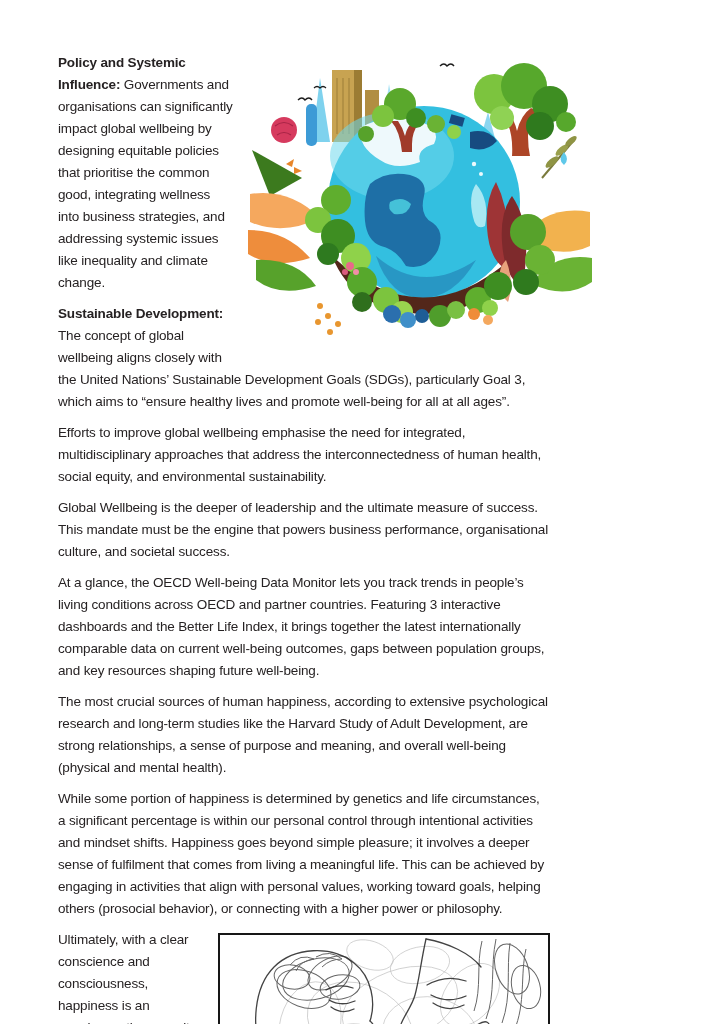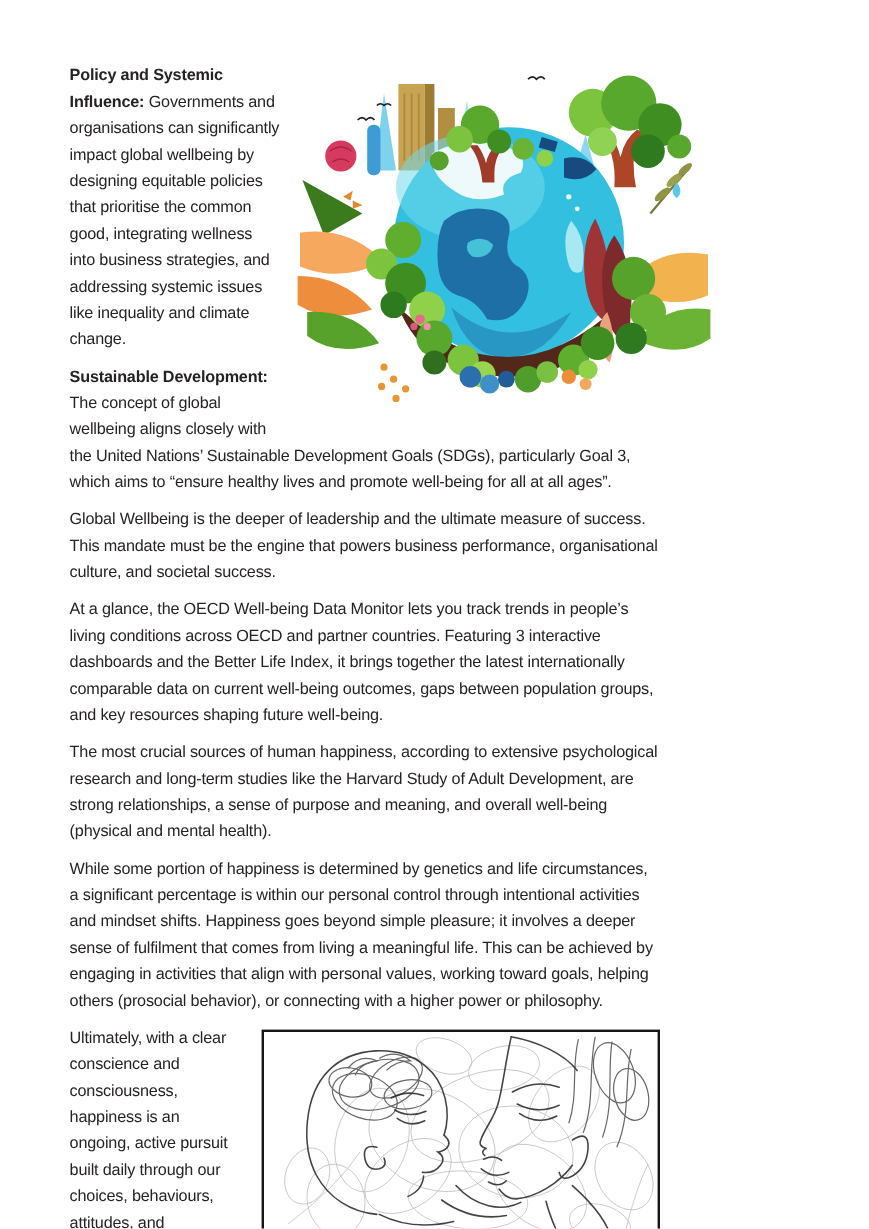--- a/index.html
+++ b/index.html
@@ -163,20 +163,21 @@
           <circle cx="210" cy="88" r="7" fill="#8fd24a"></circle>
         <circle cx="122" cy="90" r="8" fill="#57a22b"></circle>
       </g>
     </svg>
   </figure>
 
   <p><span class="lead">Policy and Systemic Influence:</span><span> Governments and organisations can significantly impact global wellbeing by designing equitable policies that prioritise the common good, integrating wellness into business strategies, and addressing systemic issues like inequality and climate change.</span></p>
 
   <p><span class="lead">Sustainable Development:</span><span> The concept of global wellbeing aligns closely with the United Nations’ Sustainable Development Goals (SDGs), particularly Goal 3, which aims to “ensure healthy lives and promote well-being for all at all ages”.</span></p>
 
+  <p><span>Efforts to improve global wellbeing emphasise the need for integrated, multidisciplinary approaches that address the interconnectedness of human health, social equity, and environmental sustainability.</span></p>
 
   <p><span>Global Wellbeing is the deeper of leadership and the ultimate measure of success. This mandate must be the engine that powers business performance, organisational culture, and societal success.</span></p>
 
   <p><span>At a glance, the OECD Well-being Data Monitor lets you track trends in people’s living conditions across OECD and partner countries. Featuring 3 interactive dashboards and the Better Life Index, it brings together the latest internationally comparable data on current well-being outcomes, gaps between population groups, and key resources shaping future well-being.</span></p>
 
   <p><span>The most crucial sources of human happiness, according to extensive psychological research and long-term studies like the Harvard Study of Adult Development, are strong relationships, a sense of purpose and meaning, and overall well-being (physical and mental health).</span></p>
 
   <p><span>While some portion of happiness is determined by genetics and life circumstances, a significant percentage is within our personal control through intentional activities and mindset shifts. Happiness goes beyond simple pleasure; it involves a deeper sense of fulfilment that comes from living a meaningful life. This can be achieved by engaging in activities that align with personal values, working toward goals, helping others (prosocial behavior), or connecting with a higher power or philosophy.</span></p>
 
   <figure class="fig-sketch">

